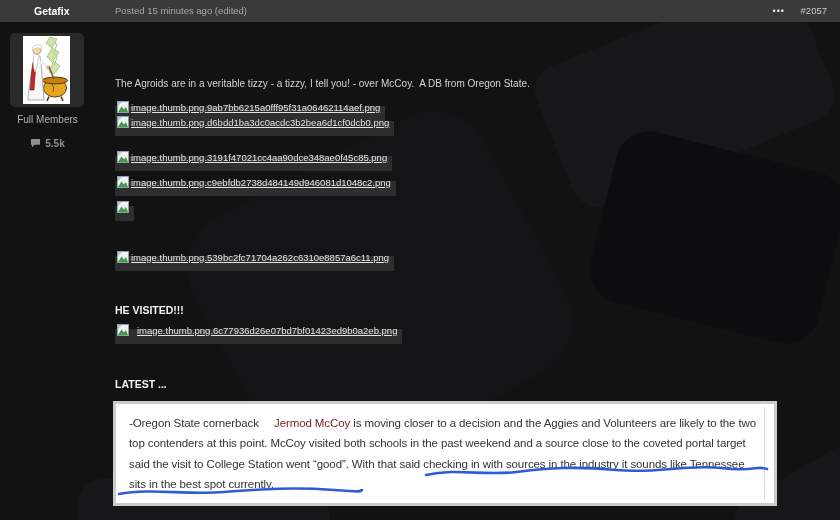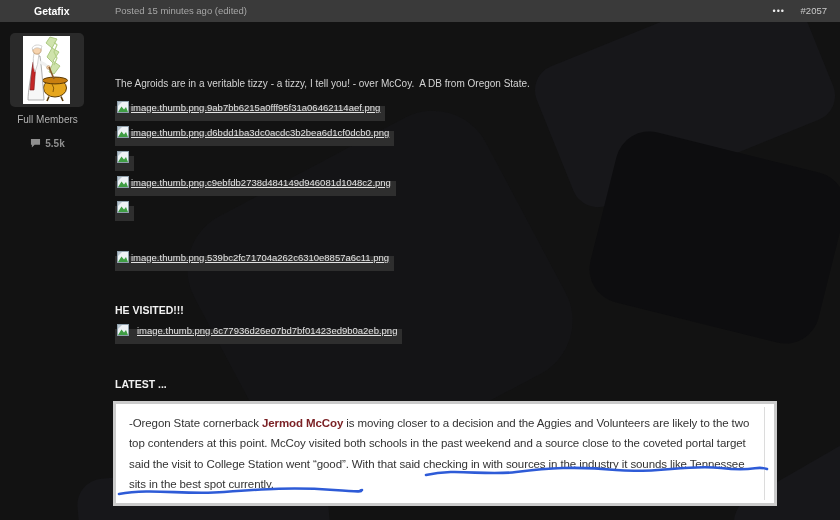--- a/index.html
+++ b/index.html
@@ -66,41 +66,41 @@
   .attach {
     position: absolute; left: 115px; height: 14px;
     display: inline-flex; align-items: center; gap: 2px;
     background: #2e2e2e; padding: 1px 5px 14px 2px;
     text-decoration: none; cursor: pointer; z-index: 2;
   }
   .attach span {
     font-size: 9.5px; color: #e3e3e3; text-decoration: underline;
     white-space: nowrap;
   }
-  .a1 { top: 106px; } .a2 { top: 131px; } .a3 { top: 156px; }
+  .a1 { top: 106px; } .a2 { top: 121px; } .a3 { top: 156px; }
   .a4 { top: 181px; } .a5 { top: 206px; } .a6 { top: 256px; }
   .a7 { top: 329px; gap: 8px; }
   .shout {
     position: absolute; left: 115px; font-size: 10.5px; font-weight: bold;
     color: #f2f2f2; z-index: 2;
   }
   .he-visited { top: 304px; }
   .latest { top: 378px; }
 
   
   .quotebox {
     position: absolute; left: 113px; top: 401px; width: 664px; height: 105px;
     background: #ffffff; border: 3px solid #cbcbcb; z-index: 2;
   }
   .quotebox .qtext {
     position: absolute; left: 13px; top: 9px; right: 16px;
     font-size: 11.5px; line-height: 20.4px; letter-spacing: -0.1px;
     color: #333333;
   }
-  .qplayer { font-weight: bold; color: #7b2125; }
+  .qplayer { font-weight: normal; color: #7b2125; margin-left: 12px; }
   .scrollline {
     position: absolute; right: 9px; top: 3px; bottom: 3px; width: 1px;
     background: #dcdcdc;
   }
   .underlines {
     position: absolute; left: 0; top: 0; width: 658px; height: 99px;
     pointer-events: none;
   }
 </style>
 </head>
@@ -174,20 +174,21 @@
       <path d="M1 1 L5 1 L1 5 Z" fill="#b9c6cf"></path>
     </svg>
       <span>image.thumb.png.d6bdd1ba3dc0acdc3b2bea6d1cf0dcb0.png</span>
   </a>
   <a class="attach a3">
     <svg width="12" height="12" viewBox="0 0 12 12">
       <rect x="0.5" y="0.5" width="11" height="11" fill="#eef2f5" stroke="#8fa0ac" stroke-width="1"></rect>
       <path d="M1 11 L4.5 5.5 L7 8.5 L9 6 L11 11 Z" fill="#3f9d44"></path>
       <path d="M1 1 L5 1 L1 5 Z" fill="#b9c6cf"></path>
     </svg>
+      <span>image.thumb.png.3191f47021cc4aa90dce348ae0f45c85.png</span>
   </a>
   <a class="attach a4">
     <svg width="12" height="12" viewBox="0 0 12 12">
       <rect x="0.5" y="0.5" width="11" height="11" fill="#eef2f5" stroke="#8fa0ac" stroke-width="1"></rect>
       <path d="M1 11 L4.5 5.5 L7 8.5 L9 6 L11 11 Z" fill="#3f9d44"></path>
       <path d="M1 1 L5 1 L1 5 Z" fill="#b9c6cf"></path>
     </svg>
       <span>image.thumb.png.c9ebfdb2738d484149d946081d1048c2.png</span>
   </a>
   <a class="attach a5">

